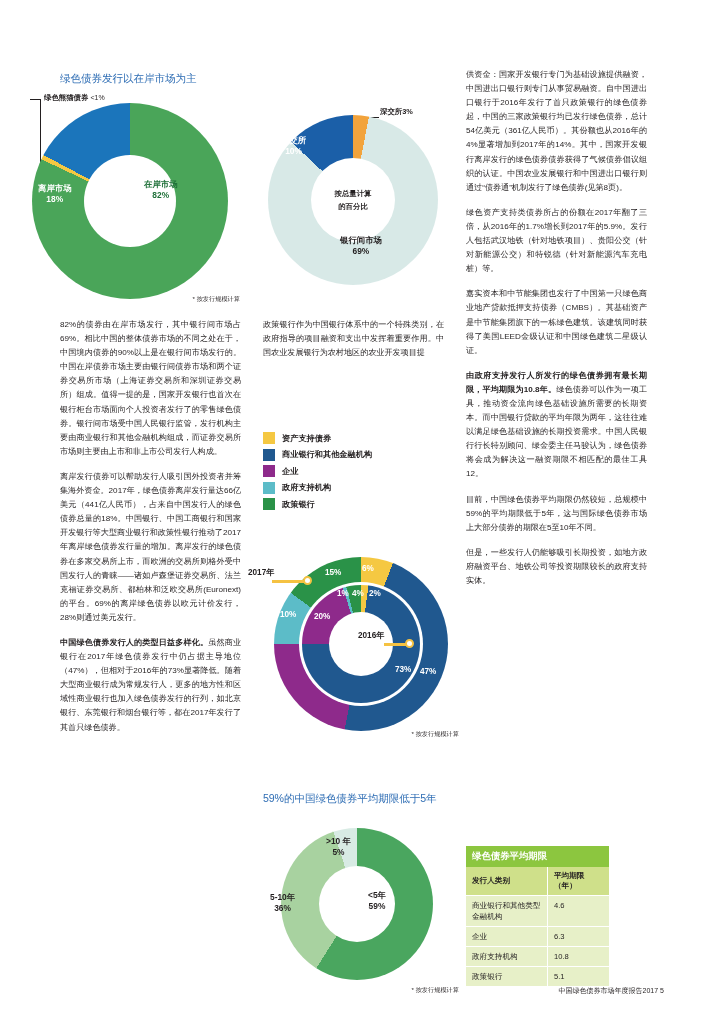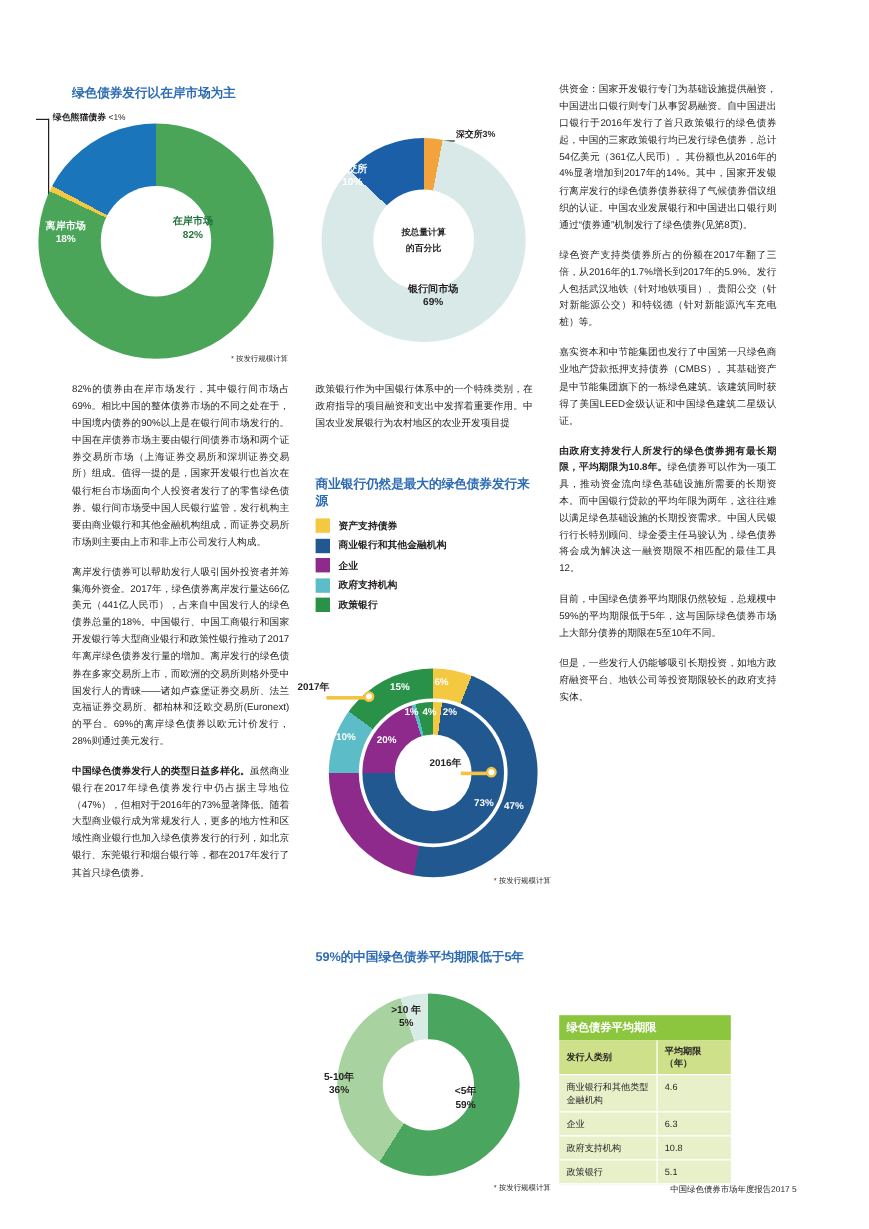--- a/index.html
+++ b/index.html
@@ -27,21 +27,21 @@
   b { font-weight: bold; }
 
   #col-left  { left: 60px;  width: 181px; }
   #col-mid   { left: 263px; width: 181px; }
   #col-right { left: 466px; width: 181px; }
 
   
   .chart-title {
     color: #2e6db4;
     font-size: 10.6px;
-    font-weight: bold;
+    font-weight: normal;
     line-height: 13.5px;
     letter-spacing: -0.1px;
   }
   .footnote {
     font-size: 6.2px;
     color: #231f20;
     text-align: right;
   }
 
   
@@ -116,21 +116,21 @@
   .callout-bar { position: absolute; height: 2.6px; background: #f5c242; }
   .callout-dot {
     position: absolute; width: 9px; height: 9px; border-radius: 50%;
     border: 2.6px solid #f5c242; background: #ffffff;
   }
 
   
   #chart4 { position: absolute; left: 248px; top: 800px; width: 215px; height: 190px; }
   #chart4 .donut { width: 152px; height: 152px; left: 33px; top: 10px; }
   #chart4 .hole  { width: 76px; height: 76px; }
-  #chart4 .lbl-a { left: 120px; top: 86px; color: #231f20; margin-left: 11px; }
+  #chart4 .lbl-a { left: 120px; top: 72px; color: #231f20; }
   #chart4 .lbl-b { left: 22px; top: 74px; color: #231f20; }
   #chart4 .lbl-c { left: 78px; top: 18px; color: #231f20; }
 
   
   #tenor-table {
     position: absolute; left: 466px; top: 846px; width: 143px;
     border-collapse: collapse;
   }
   #tenor-table .tbl-title {
     background: #8cc63f; color: #ffffff;
@@ -230,23 +230,20 @@
     <p>离岸发行债券可以帮助发行人吸引国外投资者并筹集海外资金。2017年，绿色债券离岸发行量达66亿美元（441亿人民币），占来自中国发行人的绿色债券总量的18%。中国银行、中国工商银行和国家开发银行等大型商业银行和政策性银行推动了2017年离岸绿色债券发行量的增加。离岸发行的绿色债券在多家交易所上市，而欧洲的交易所则格外受中国发行人的青睐——诸如卢森堡证券交易所、法兰克福证券交易所、都柏林和泛欧交易所(Euronext)的平台。69%的离岸绿色债券以欧元计价发行，28%则通过美元发行。</p>
     <p>
       <b>中国绿色债券发行人的类型日益多样化。</b><span>虽然商业银行在2017年绿色债券发行中仍占据主导地位（47%），但相对于2016年的73%显著降低。随着大型商业银行成为常规发行人，更多的地方性和区域性商业银行也加入绿色债券发行的行列，如北京银行、东莞银行和烟台银行等，都在2017年发行了其首只绿色债券。</span>
     </p>
   </div>
 
   <div id="col-mid" class="col" style="top:318px;">
     <p>政策银行作为中国银行体系中的一个特殊类别，在政府指导的项目融资和支出中发挥着重要作用。中国农业发展银行为农村地区的农业开发项目提</p>
   </div>
 
-  <div style="position:absolute;left:263px;top:398px;width:181px;">
-    <div class="chart-title">商业银行仍然是最大的绿色债券发行来源</div>
-  </div>
 
   <div class="legend" style="left:263px;top:432px;width:190px;">
     <div class="legend-row">
       <span class="legend-sw" style="background:#f5c842;"></span>
       <span class="legend-txt">资产支持债券</span>
     </div>
     <div class="legend-row">
       <span class="legend-sw" style="background:#20588f;"></span>
       <span class="legend-txt">商业银行和其他金融机构</span>
     </div>

